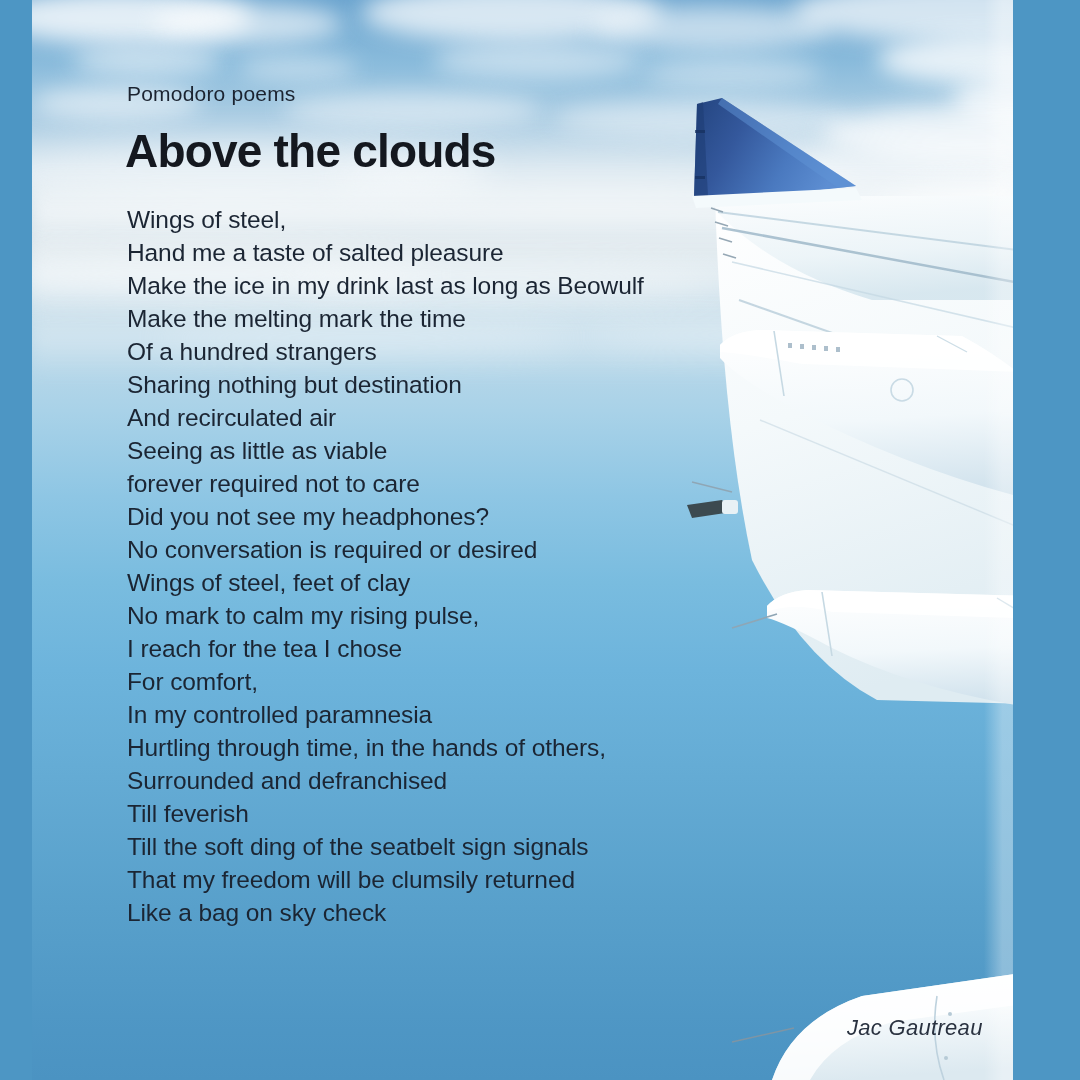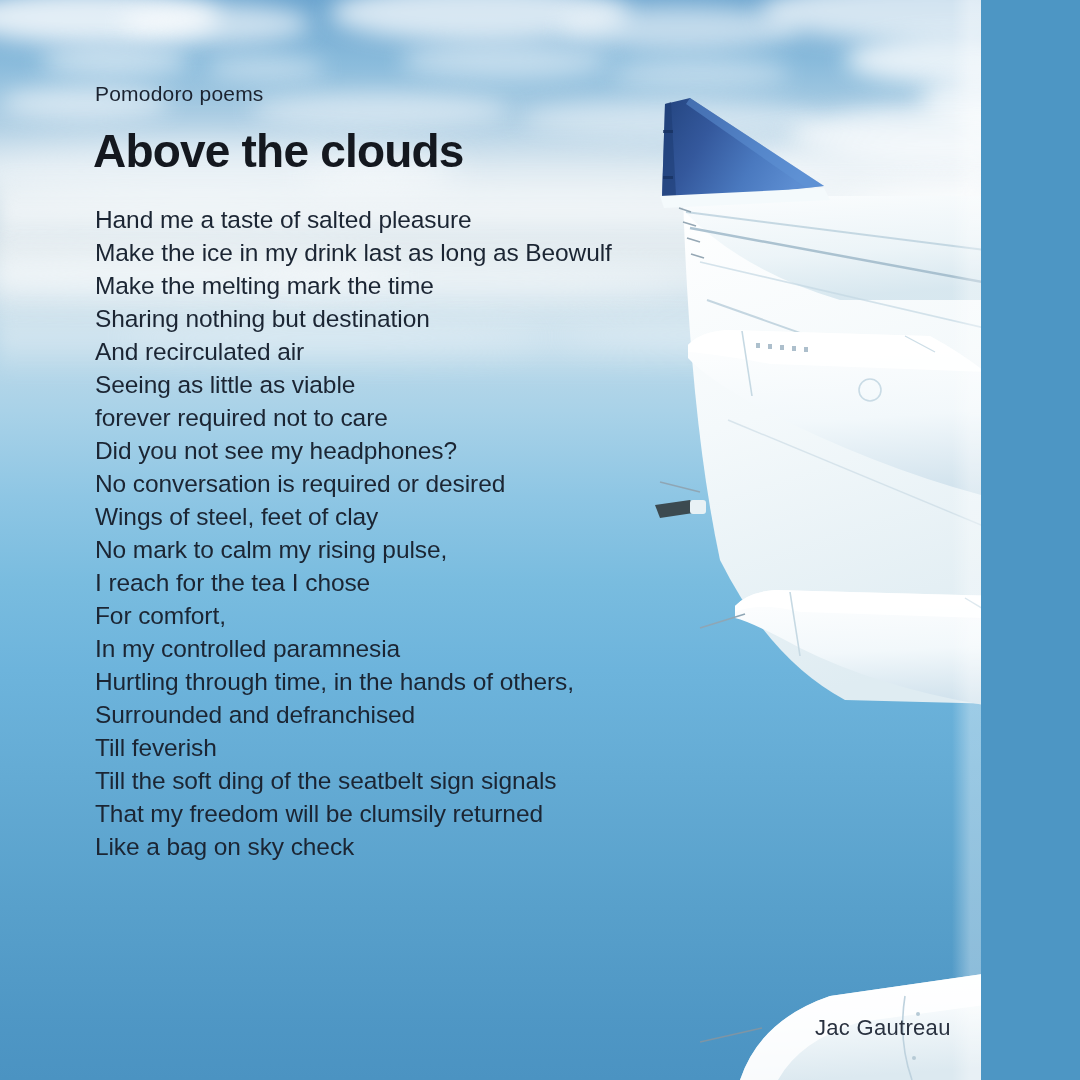--- a/index.html
+++ b/index.html
@@ -21,20 +21,21 @@
         #d3e0e7 23%,
         #c2dbe9 30%,
         #a9d2e8 38%,
         #8ec6e4 46%,
         #79bcdf 54%,
         #6db4dc 62%,
         #64abd4 72%,
         #58a0cb 84%,
         #4f97c5 94%,
         #4b93c2 100%);
+    margin-left: 32px;
   }
 
   
   .sky-layer { position: absolute; inset: 0; overflow: hidden; }
   .cloud {
     position: absolute;
     background: #ffffff;
     border-radius: 50%;
     filter: blur(11px);
   }
@@ -88,20 +89,21 @@
     letter-spacing: -0.1px;
   }
   .byline {
     position: absolute;
     left: 815px;
     top: 1015px;
     font-size: 22px;
     color: #2a3240;
     letter-spacing: .3px;
     white-space: nowrap;
+    font-style: italic;
   }
 </style>
 </head>
 <body>
 
 <div id="poster">
 
   <div class="sky-layer">
 
     <div class="cloud" style="left:-40px;  top:-10px;  width:260px; height:54px; opacity:.80;"></div>
@@ -245,23 +247,25 @@
       </g>
     </g>
 
     <rect x="952" y="0" width="46" height="1080" fill="url(#bandGrad)"></rect>
   </svg>
 
   <div class="kicker">Pomodoro poems</div>
   <div class="title">Above the clouds</div>
 
   <div class="poem">
+      <div class="poem-line">Wings of steel,</div>
       <div class="poem-line">Hand me a taste of salted pleasure</div>
       <div class="poem-line">Make the ice in my drink last as long as Beowulf</div>
       <div class="poem-line">Make the melting mark the time</div>
+      <div class="poem-line">Of a hundred strangers</div>
       <div class="poem-line">Sharing nothing but destination</div>
       <div class="poem-line">And recirculated air</div>
       <div class="poem-line">Seeing as little as viable</div>
       <div class="poem-line">forever required not to care</div>
       <div class="poem-line">Did you not see my headphones?</div>
       <div class="poem-line">No conversation is required or desired</div>
       <div class="poem-line">Wings of steel, feet of clay</div>
       <div class="poem-line">No mark to calm my rising pulse,</div>
       <div class="poem-line">I reach for the tea I chose</div>
       <div class="poem-line">For comfort,</div>

